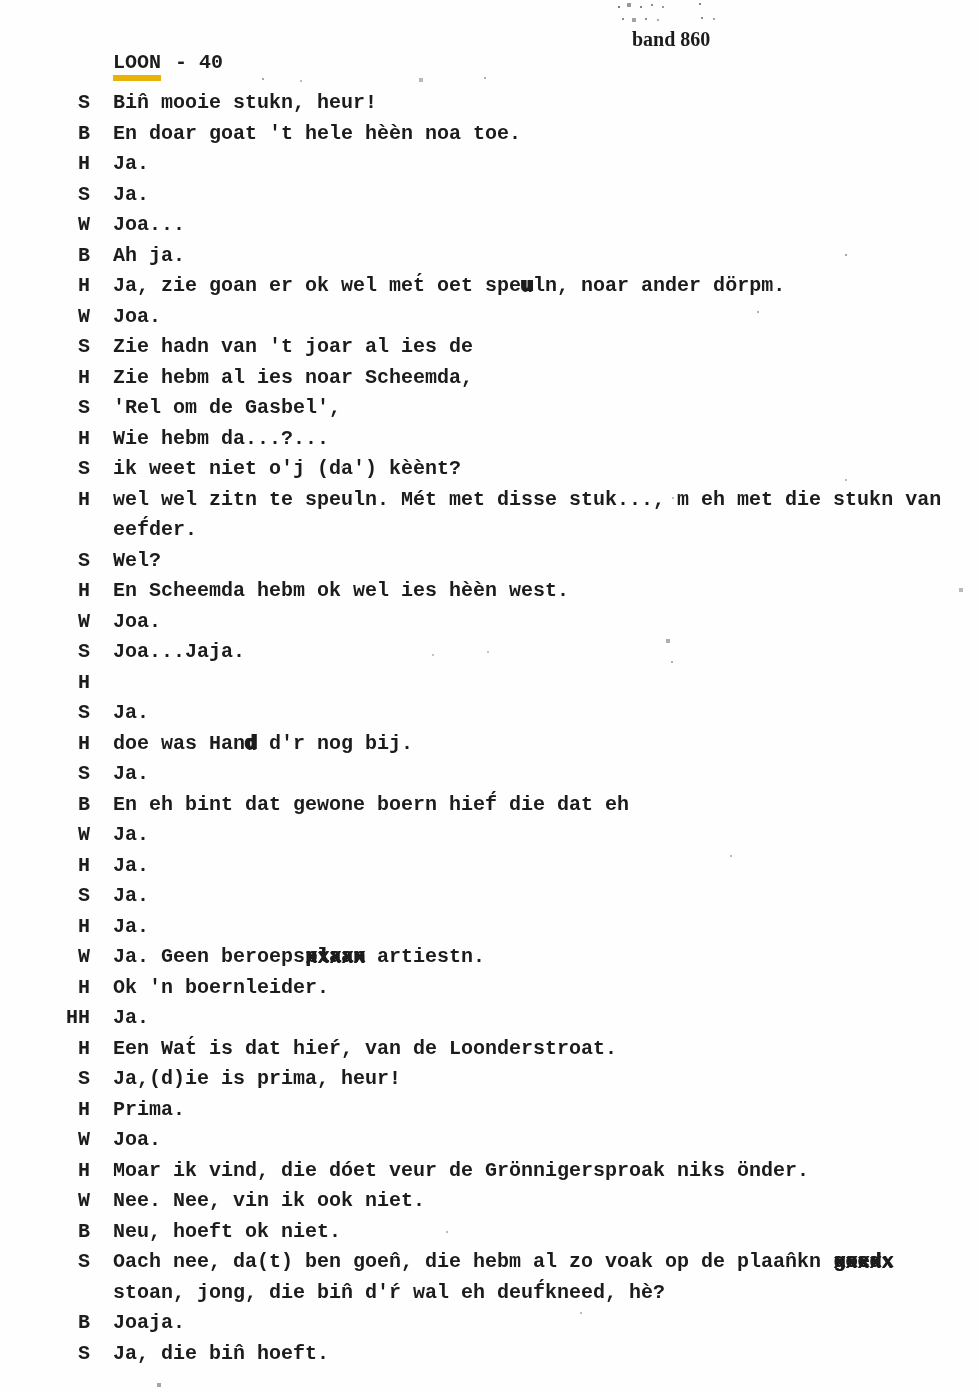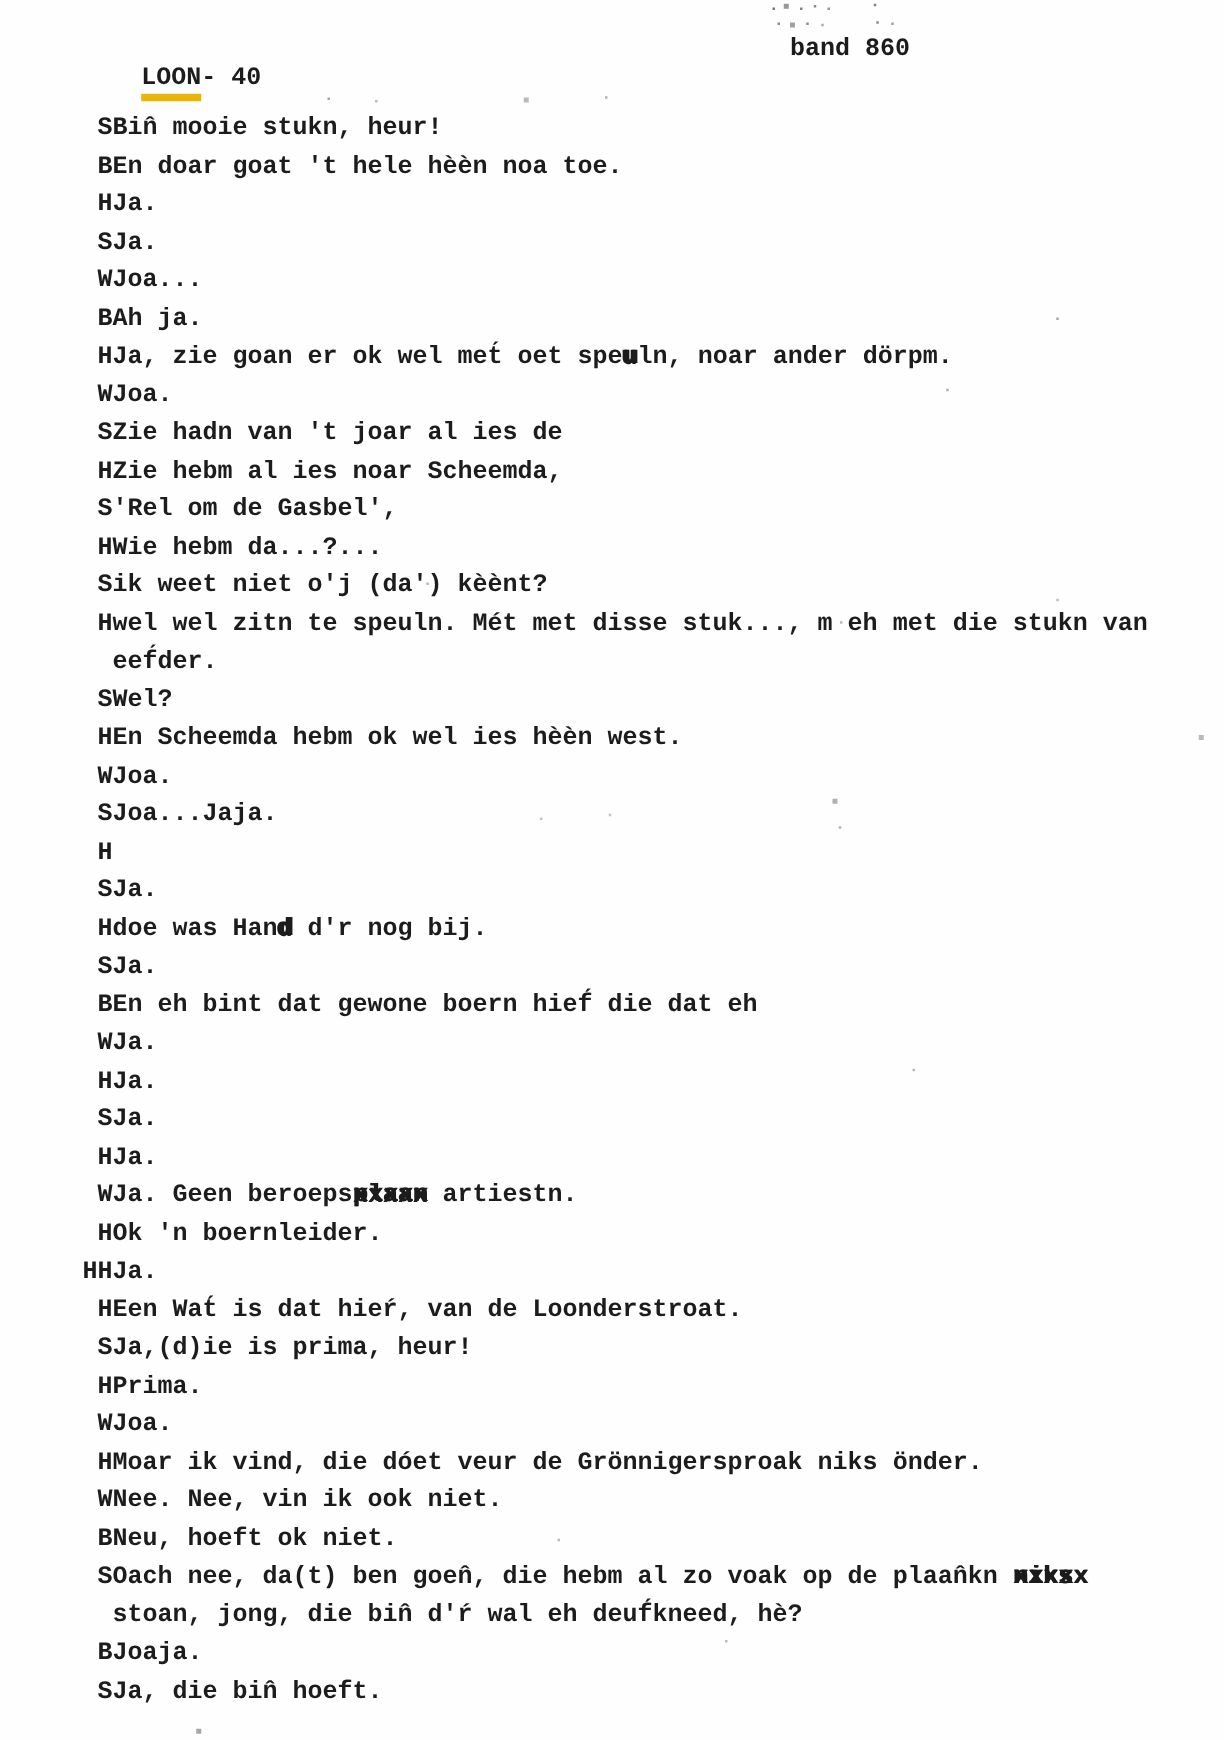--- a/index.html
+++ b/index.html
@@ -22,46 +22,48 @@
   .header-title {
     position: absolute;
     left: 65px;
     top: 28px;
     white-space: pre;
   }
   .header-title .u {
     border-bottom: 6px solid #eab308;
     padding-bottom: 1px;
   }
-  .header-title .rest { }
+  .header-title .rest { margin-left: 14px; }
   .band-label {
     position: absolute;
     left: 632px;
     top: 28px;
     white-space: pre;
+    font-family: Liberation Serif, serif;
   }
   
   .transcript {
     position: absolute;
     left: 44px;
     top: 88px;
     right: 6px;
   }
   .line {
     display: flex;
     height: 30.5px;
     line-height: 30.5px;
     white-space: pre;
   }
   .spk {
     flex: none;
     width: 46px;
     text-align: right;
   }
   .txt {
+    margin-left: 23px;
   }
   
   .seg-overtype {
     text-shadow: 1.3px 0 currentColor, -1.3px 0 currentColor, 0 1px currentColor;
   }
   
   .seg-obliterated {
     position: relative;
     display: inline-block;
     text-shadow: 0.8px 0 currentColor;
@@ -152,19 +154,19 @@
       <div class="line"><span class="spk">W</span><span class="txt">Ja. Geen beroeps<span class="seg-obliterated" data-over="xxxxx">plaan</span> artiestn.</span></div>
       <div class="line"><span class="spk">H</span><span class="txt">Ok 'n boernleider.</span></div>
       <div class="line"><span class="spk">HH</span><span class="txt">Ja.</span></div>
       <div class="line"><span class="spk">H</span><span class="txt">Een Wat́ is dat hieŕ, van de Loonderstroat.</span></div>
       <div class="line"><span class="spk">S</span><span class="txt">Ja,(d)ie is prima, heur!</span></div>
       <div class="line"><span class="spk">H</span><span class="txt">Prima.</span></div>
       <div class="line"><span class="spk">W</span><span class="txt">Joa.</span></div>
       <div class="line"><span class="spk">H</span><span class="txt">Moar ik vind, die dóet veur de Grönnigersproak niks önder.</span></div>
       <div class="line"><span class="spk">W</span><span class="txt">Nee. Nee, vin ik ook niet.</span></div>
       <div class="line"><span class="spk">B</span><span class="txt">Neu, hoeft ok niet.</span></div>
-      <div class="line"><span class="spk">S</span><span class="txt">Oach nee, da(t) ben goen̂, die hebm al zo voak op de plaan̂kn <span class="seg-obliterated" data-over="xxxxx">niks</span></span></div>
+      <div class="line"><span class="spk">S</span><span class="txt">Oach nee, da(t) ben goen̂, die hebm al zo voak op de plaan̂kn <span class="seg-obliterated" data-over="xxxxx">goed</span></span></div>
       <div class="line"><span class="spk"></span><span class="txt">stoan, jong, die bin̂ d'ŕ wal eh deuf́kneed, hè?</span></div>
       <div class="line"><span class="spk">B</span><span class="txt">Joaja.</span></div>
       <div class="line"><span class="spk">S</span><span class="txt">Ja, die bin̂ hoeft.</span></div>
     </div>
 
 </div>
 
 </body></html>

